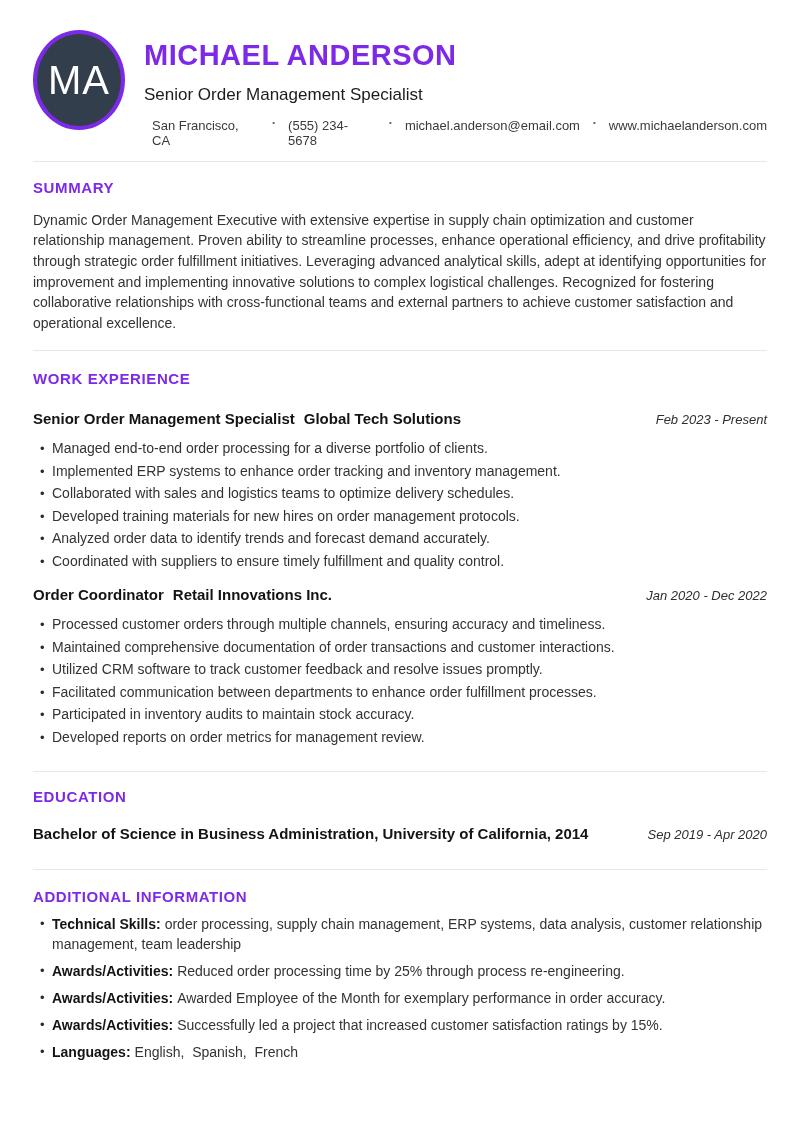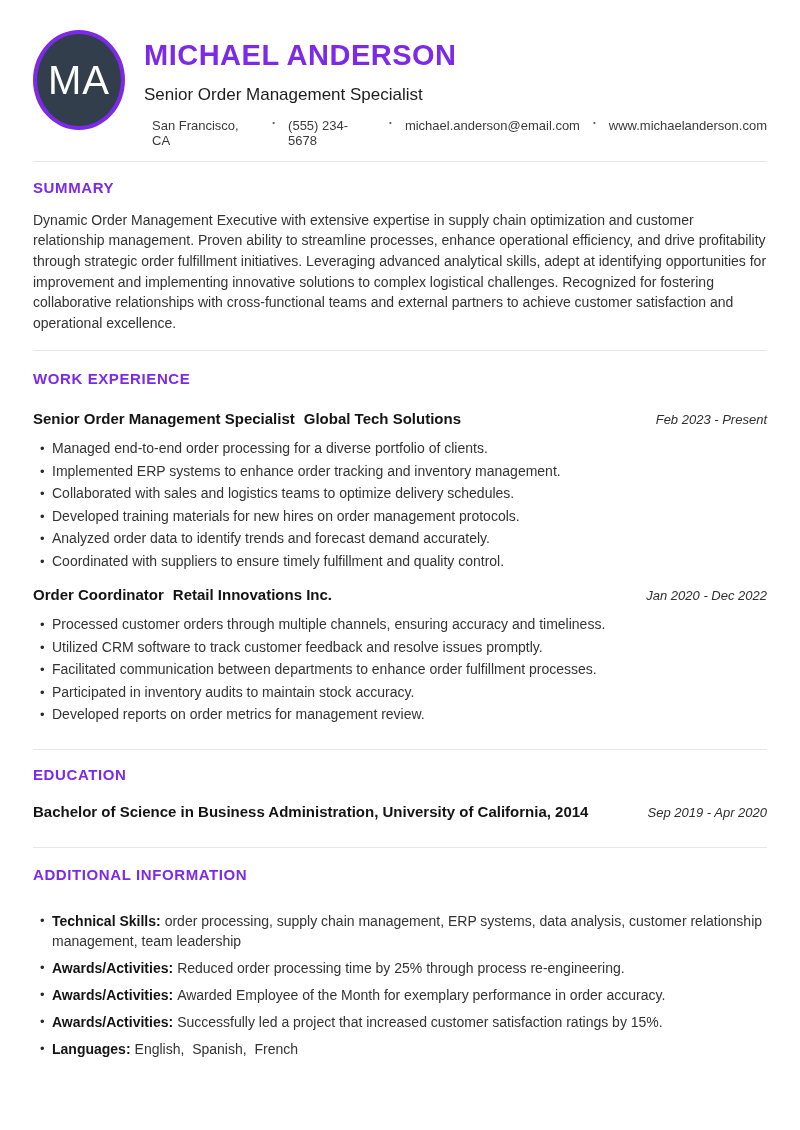--- a/index.html
+++ b/index.html
@@ -108,21 +108,21 @@
     margin-bottom: 3px;
   }
   ul.bullets li::before {
     content: "\2022";
     position: absolute;
     left: 7px;
     top: 0;
     color: #2b2b2b;
     font-size: 13px;
   }
-  ul.info-list { margin-top: 28px; }
+  ul.info-list { margin-top: 9px; }
   ul.info-list li { margin-bottom: 7px; line-height: 20px; }
   .info-label { font-weight: 700; color: #141414; margin-right: 4px; }
   .info-text { white-space: pre-wrap; }
 </style>
 </head>
 <body>
 
 <div class="page">
 
   <div class="header">
@@ -175,20 +175,21 @@
 
     <div class="job-entry">
       <div class="entry-row job-2-row">
         <div>
           <span class="entry-title">Order Coordinator</span><span class="entry-company">Retail Innovations Inc.</span>
         </div>
         <span class="entry-dates">Jan 2020 - Dec 2022</span>
       </div>
       <ul class="bullets">
         <li>Processed customer orders through multiple channels, ensuring accuracy and timeliness.</li>
+        <li>Maintained comprehensive documentation of order transactions and customer interactions.</li>
         <li>Utilized CRM software to track customer feedback and resolve issues promptly.</li>
         <li>Facilitated communication between departments to enhance order fulfillment processes.</li>
         <li>Participated in inventory audits to maintain stock accuracy.</li>
         <li>Developed reports on order metrics for management review.</li>
       </ul>
     </div>
   </div>
 
   <hr class="divider divider-3">
 

